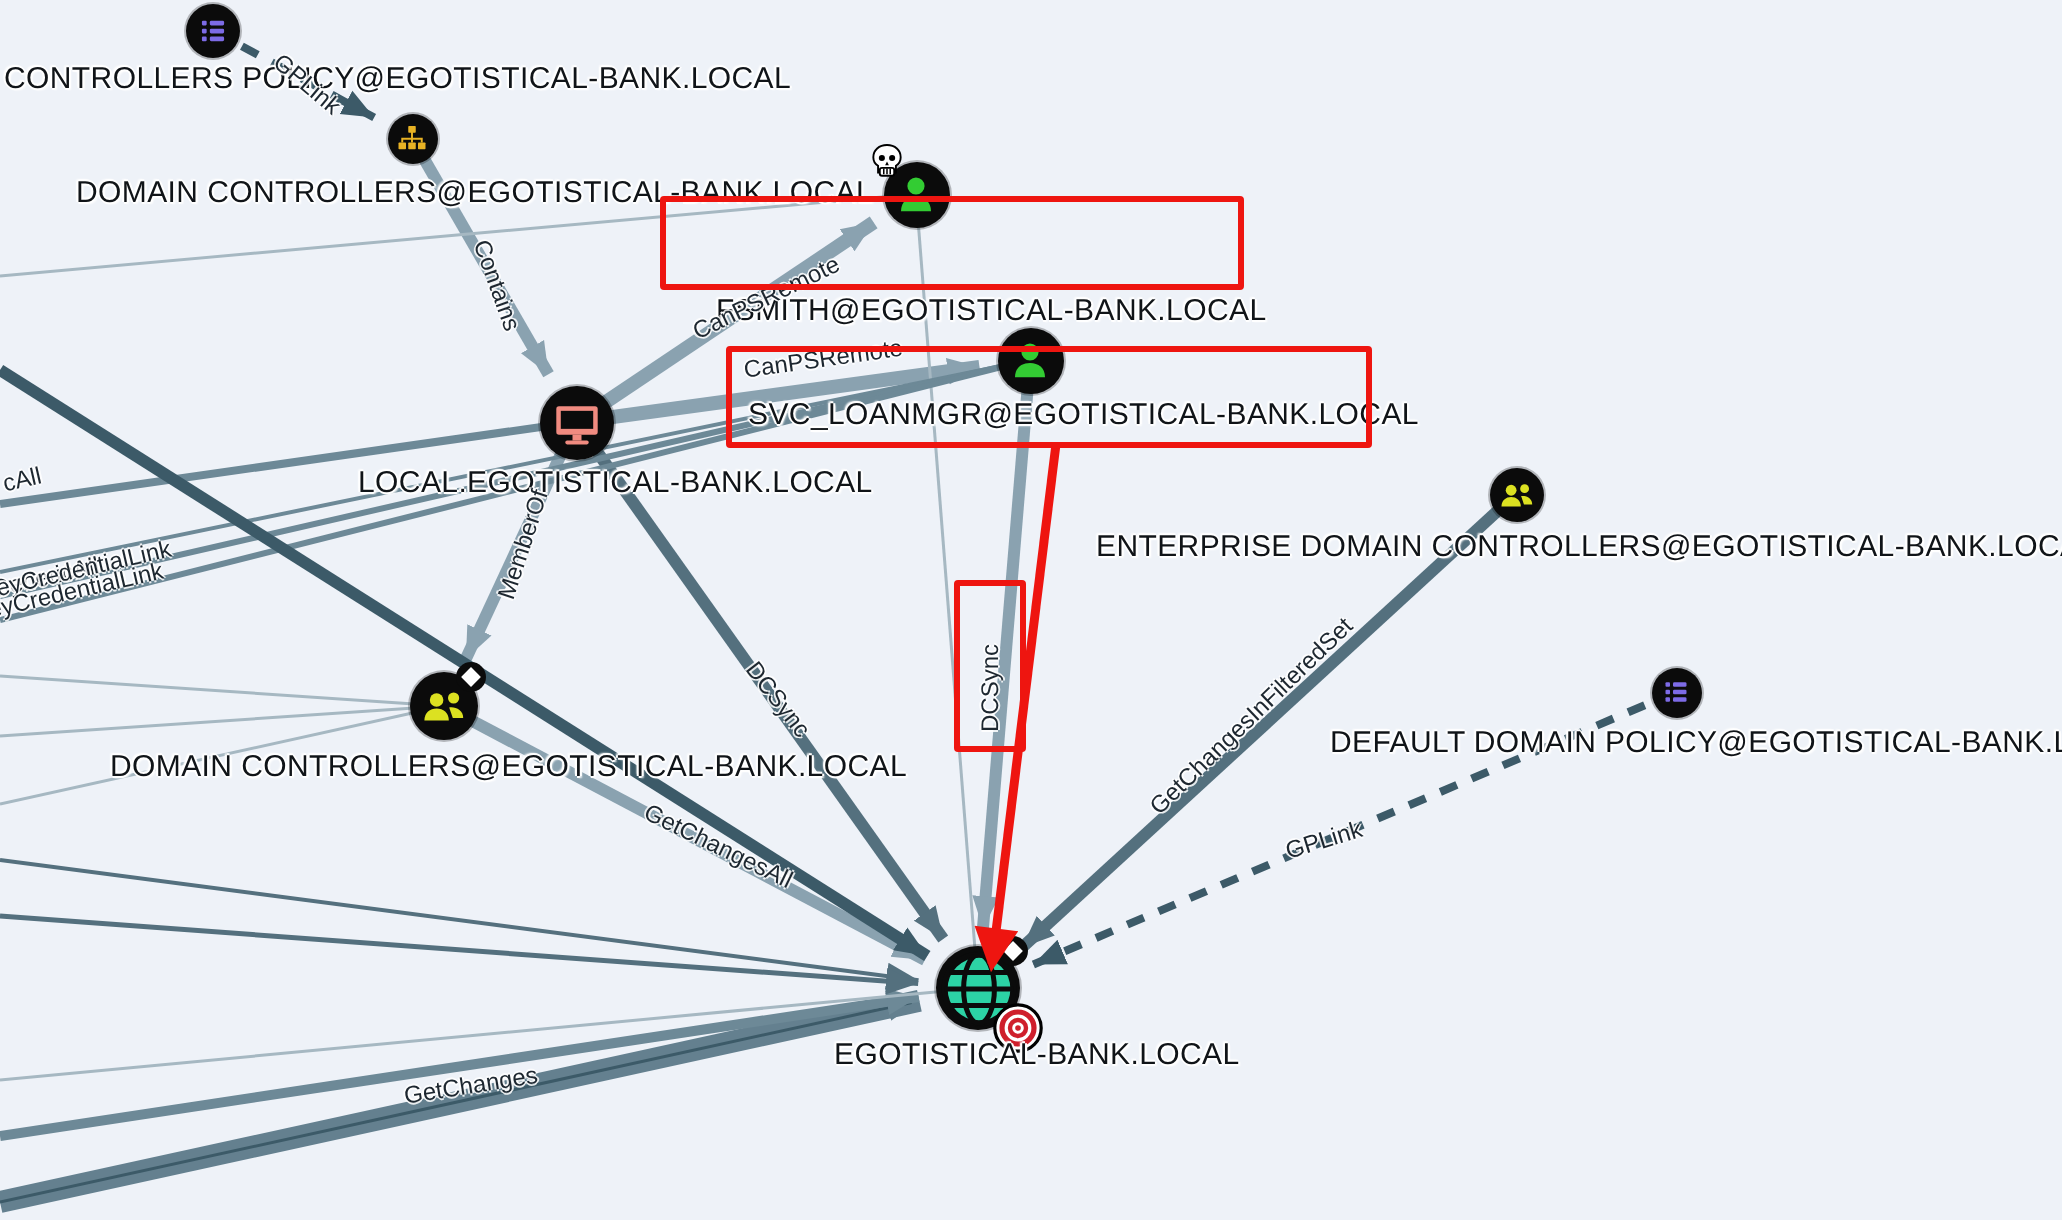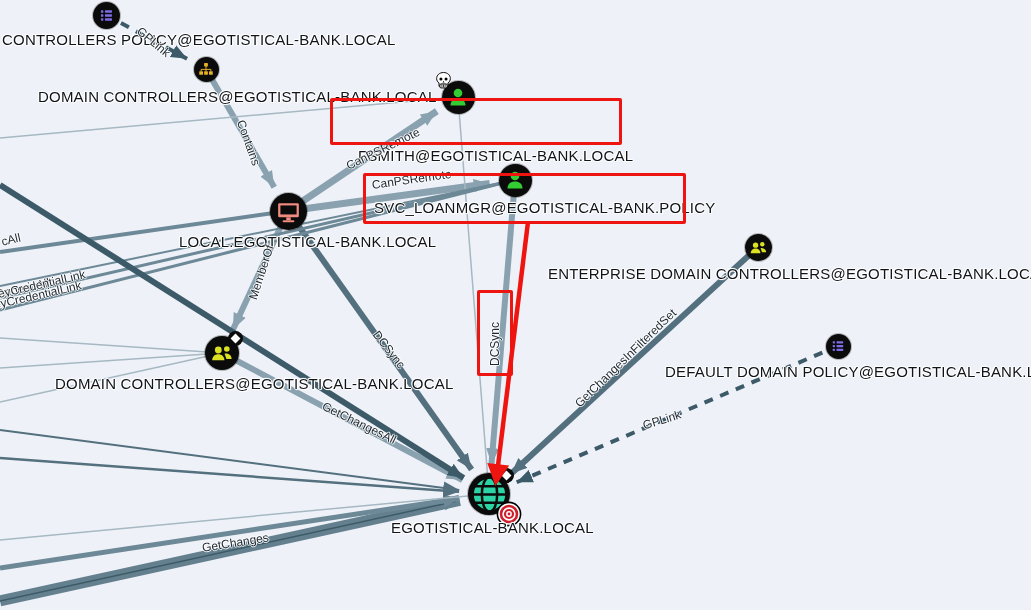--- a/index.html
+++ b/index.html
@@ -221,26 +221,26 @@
             <circle cx="13" cy="13" r="4" fill="none" stroke="#cf1f2c" stroke-width="2.2"></circle>
             <circle cx="13" cy="13" r="1.4" fill="#cf1f2c"></circle>
           </svg>
         </div>
       </div>
     </div>
   <div id="label-layer">
       <div class="node-label" style="left: 2px; top: 31px;">CONTROLLERS POLICY@EGOTISTICAL-BANK.LOCAL</div>
       <div class="node-label" style="left: 38px; top: 88px;">DOMAIN CONTROLLERS@EGOTISTICAL-BANK.LOCAL</div>
       <div class="node-label" style="left: 358px; top: 115px; margin-top: 32px;">FSMITH@EGOTISTICAL-BANK.LOCAL</div>
-      <div class="node-label" style="left: 374px; top: 199px;">SVC_LOANMGR@EGOTISTICAL-BANK.POLICY</div>
+      <div class="node-label" style="left: 374px; top: 199px;">SVC_LOANMGR@EGOTISTICAL-BANK.LOCAL</div>
       <div class="node-label" style="left: 179px; top: 233px;">LOCAL.EGOTISTICAL-BANK.LOCAL</div>
       <div class="node-label" style="left: 548px; top: 265px;">ENTERPRISE DOMAIN CONTROLLERS@EGOTISTICAL-BANK.LOCAL</div>
       <div class="node-label" style="left: 55px; top: 375px;">DOMAIN CONTROLLERS@EGOTISTICAL-BANK.LOCAL</div>
       <div class="node-label" style="left: 665px; top: 363px;">DEFAULT DOMAIN POLICY@EGOTISTICAL-BANK.LOCAL</div>
-      <div class="node-label" style="left: 391px; top: 519px;">EGOTISTICAL-BANK.LOCAL</div>
+      <div class="node-label" style="left: 417px; top: 519px;">EGOTISTICAL-BANK.LOCAL</div>
       <div class="edge-label" style="left: 143px; top: 24px; transform: rotate(40deg);">GPLink</div>
       <div class="edge-label" style="left: 247px; top: 118px; transform: rotate(70deg);">Contains</div>
       <div class="edge-label" style="left: 344px; top: 160px; transform: rotate(-26deg);">CanPSRemote</div>
       <div class="edge-label" style="left: 371px; top: 178px; transform: rotate(-8deg);">CanPSRemote</div>
       <div class="edge-label" style="left: 246px; top: 297px; transform: rotate(-72deg);">MemberOf</div>
       <div class="edge-label" style="left: 381px; top: 328px; transform: rotate(52deg);">DCSync</div>
       <div class="edge-label" style="left: 488px; top: 366px; transform: rotate(-90deg);">DCSync</div>
       <div class="edge-label" style="left: 326px; top: 399px; transform: rotate(26deg);">GetChangesAll</div>
       <div class="edge-label" style="left: 572px; top: 400px; transform: rotate(-44deg);">GetChangesInFilteredSet</div>
       <div class="edge-label" style="left: 641px; top: 419px; transform: rotate(-17deg);">GPLink</div>

